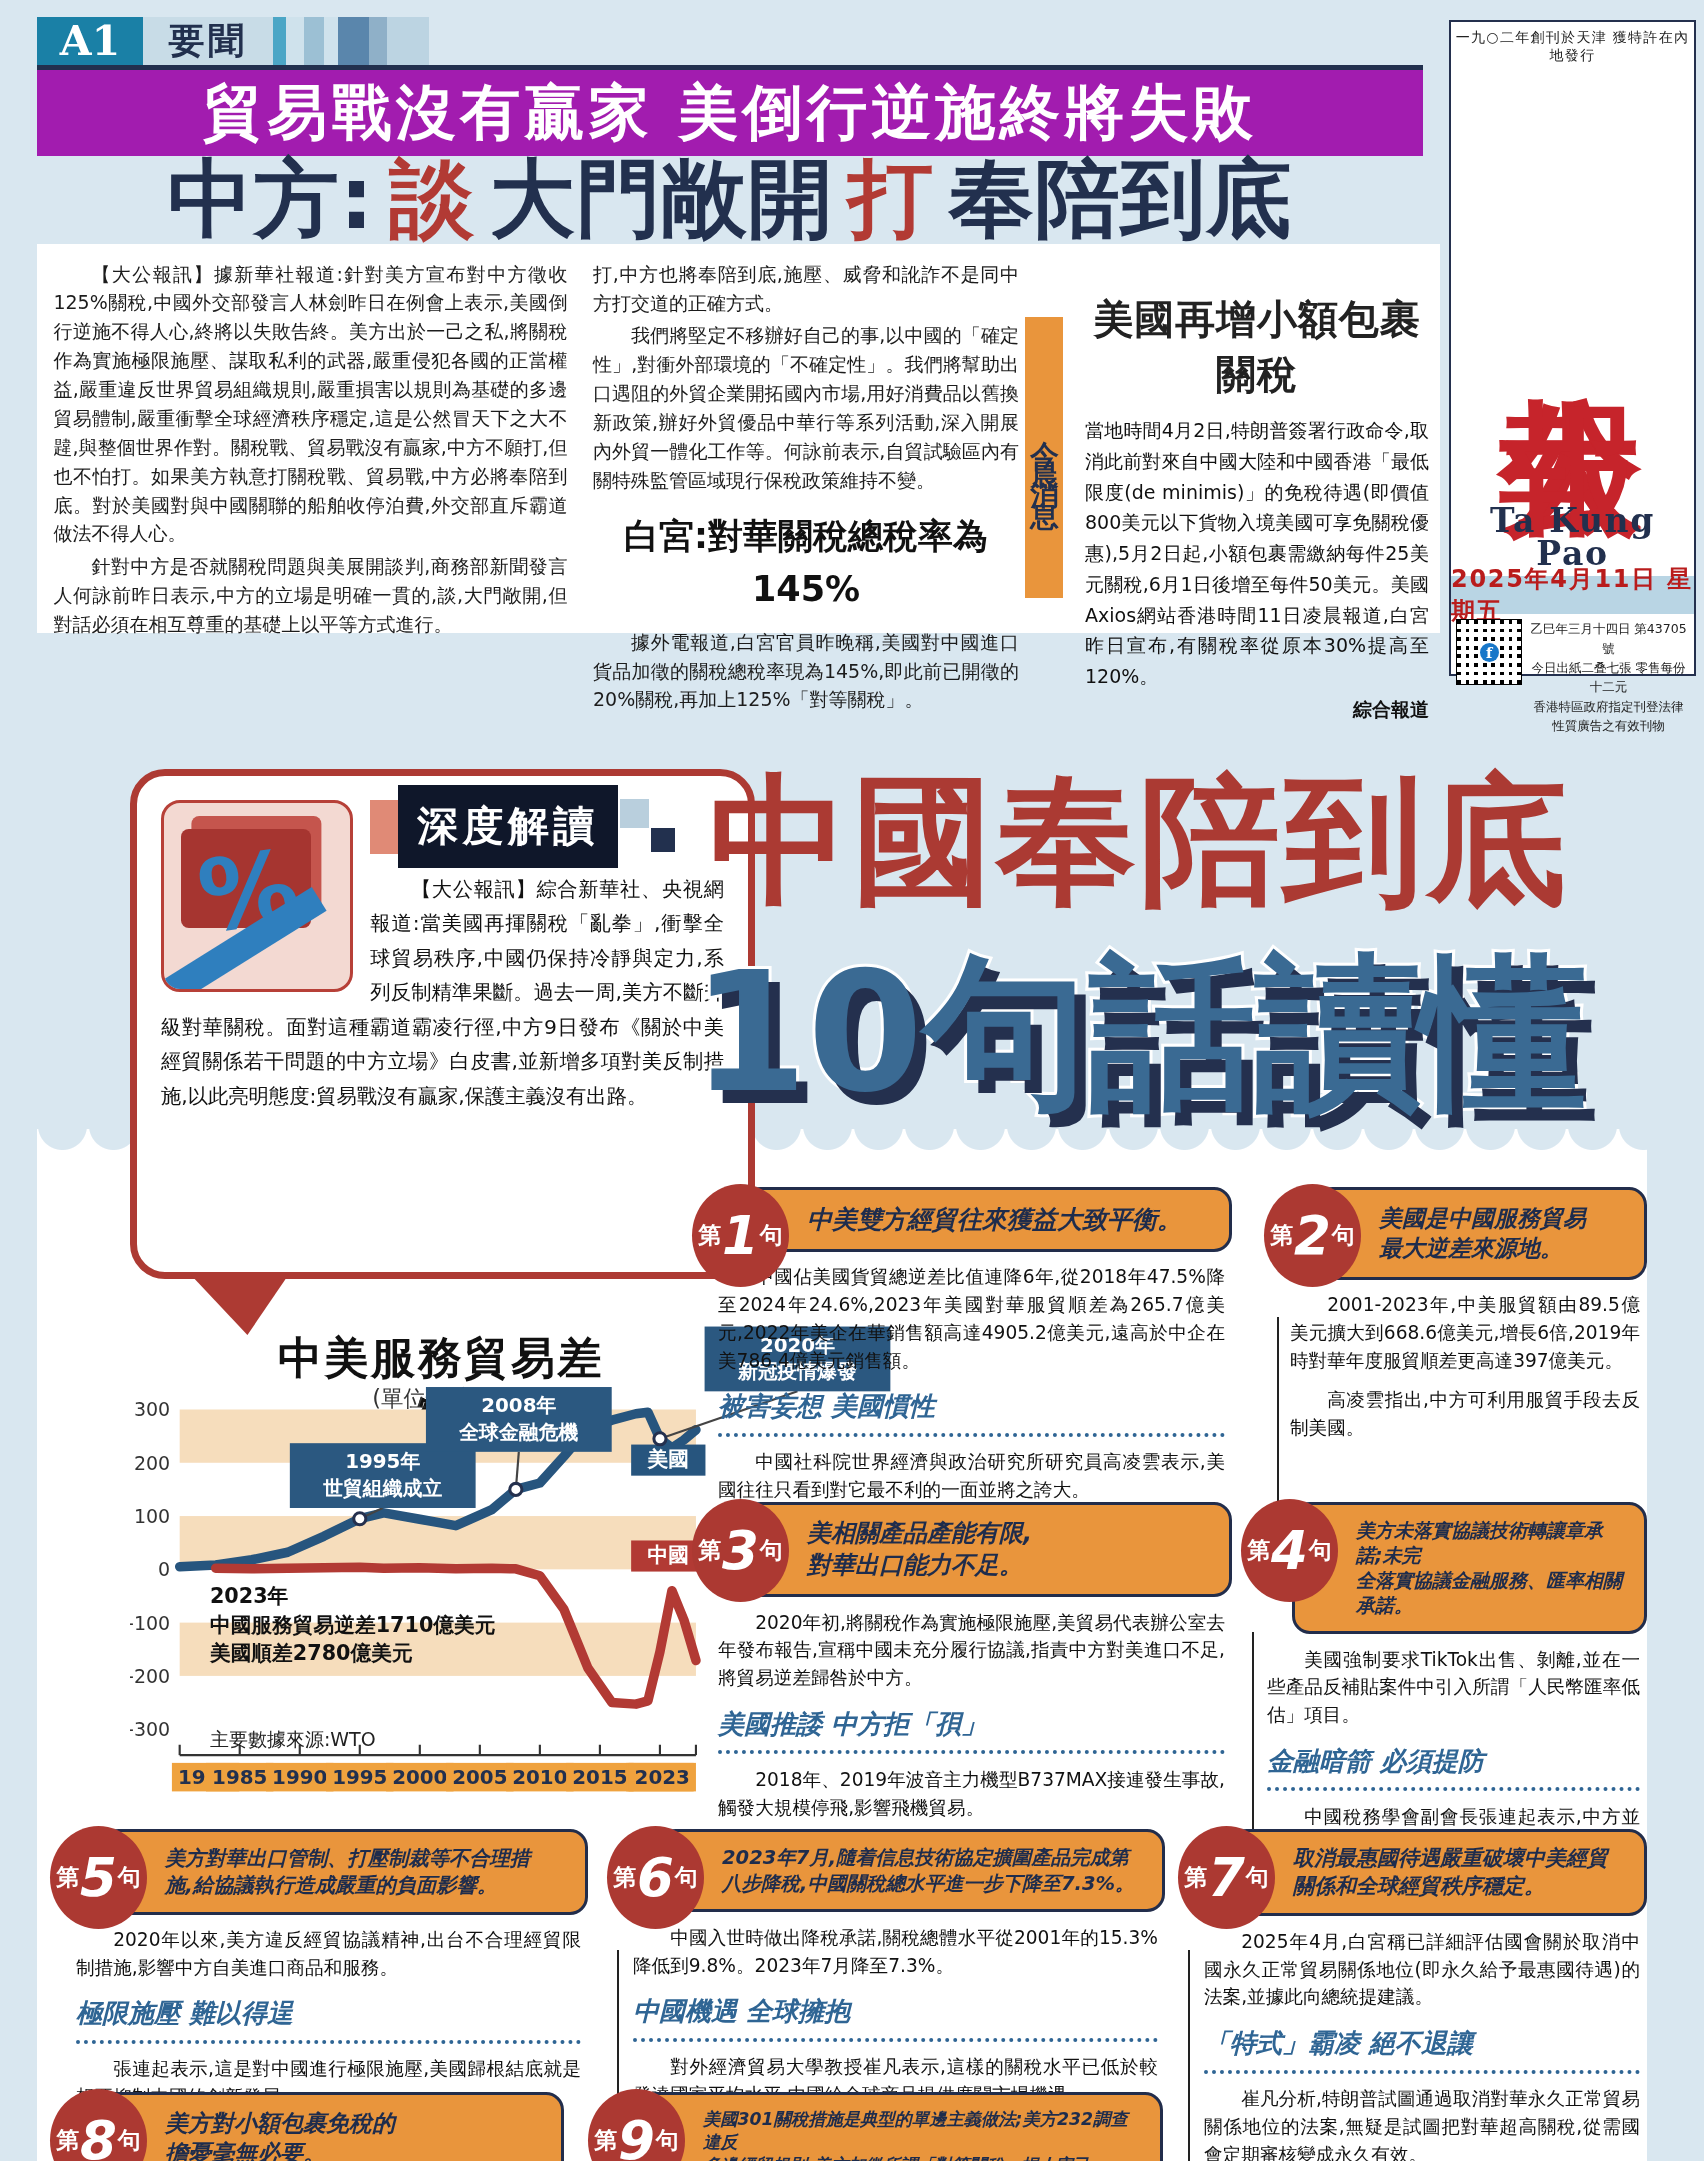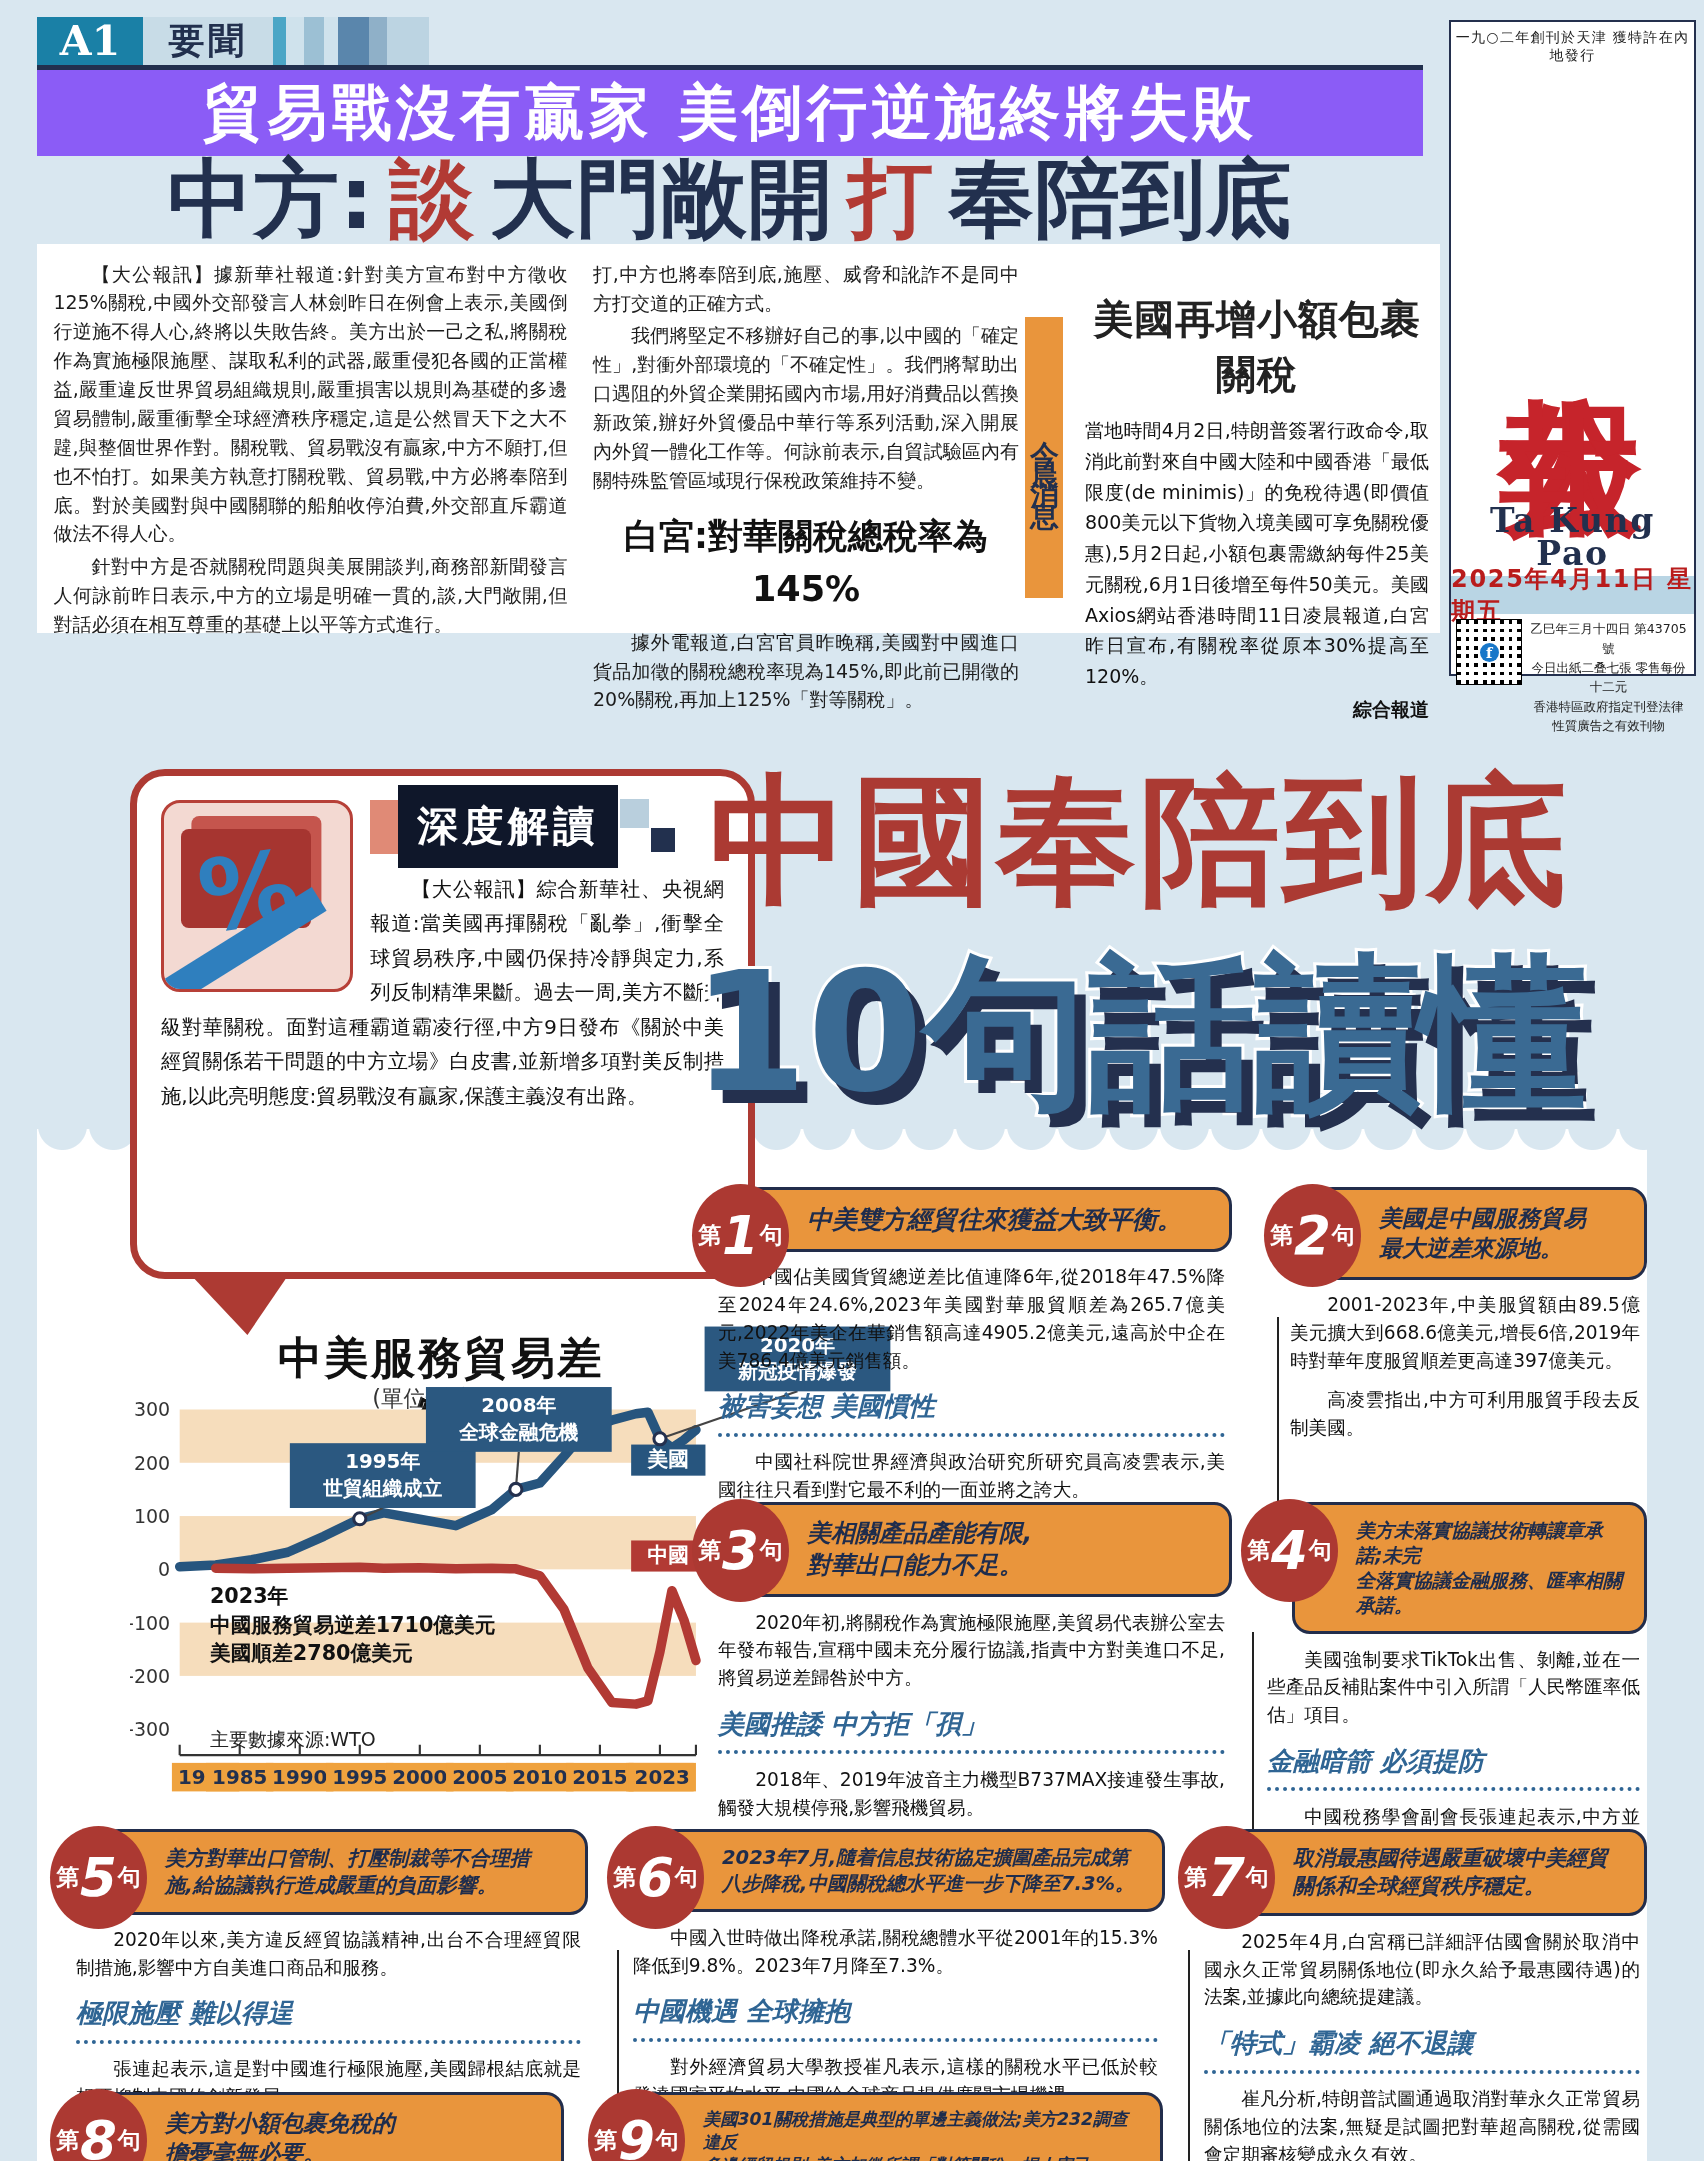--- a/index.html
+++ b/index.html
@@ -7,21 +7,21 @@
        font-family:"DejaVu Sans",sans-serif;color:#111;overflow:hidden;}
   .abs{position:absolute;}
   
   #topbar{left:37px;top:17.3px;height:48px;display:flex;align-items:stretch;}
   .a1box{width:106px;background:#1a80a6;color:#fff;display:flex;align-items:center;justify-content:center;
          font:700 41px/1 "DejaVu Serif",serif;}
   .secbox{width:130px;background:#c8dce7;color:#22304e;display:flex;align-items:center;justify-content:center;
           font-weight:700;font-size:36px;letter-spacing:3.5px;}
   .stripe{height:100%;}
   
-  #red-banner{left:37px;top:65px;width:1386px;height:86px;background:#8b5cf6;border-top:5.2px solid #22304e;
+  #red-banner{left:37px;top:65px;width:1386px;height:86px;background:#a21caf;border-top:5.2px solid #22304e;
               display:flex;align-items:center;justify-content:center;}
   #red-banner .t{color:#fff;font-size:60px;font-weight:900;letter-spacing:4.3px;}
   
   #main-headline{left:37px;top:152px;width:1386px;height:94px;display:flex;align-items:center;justify-content:center;
                  font-weight:900;font-size:85px;color:#22304e;letter-spacing:0.9px;}
   #main-headline .red{color:#b23a34;margin:0 14.7px;}
   
   #article-block{left:37px;top:244px;width:1403px;height:389px;background:#fff;}
   .artcol{position:absolute;font-size:19px;line-height:1.52;text-align:justify;color:#1c1c1c;}
   .artcol p{margin:0 0 3.5px 0;}

